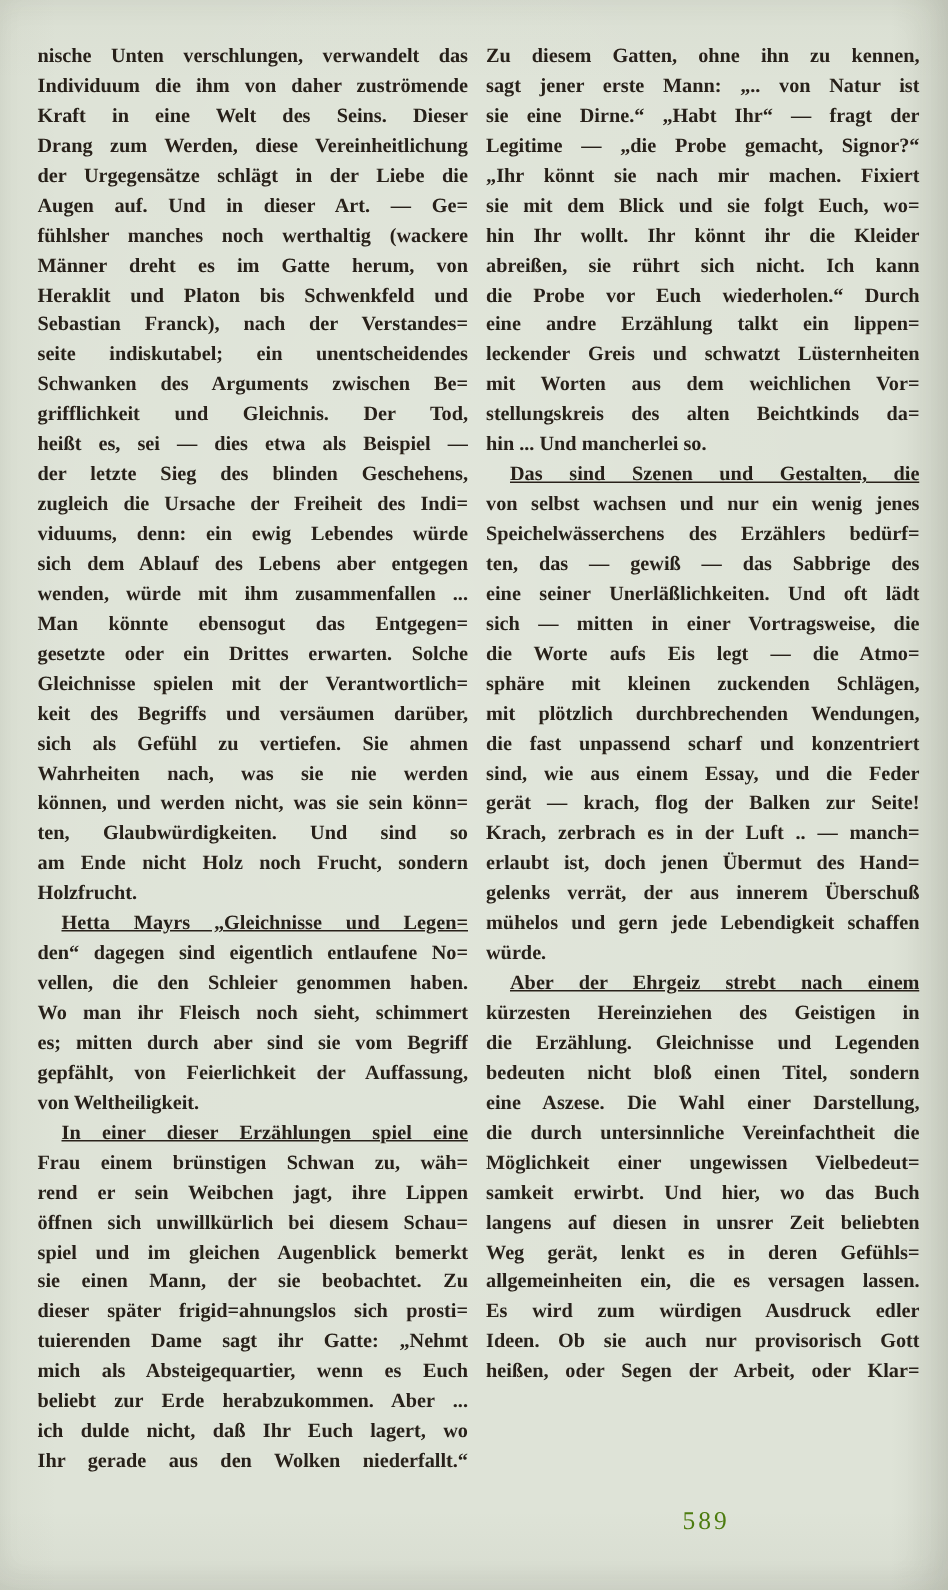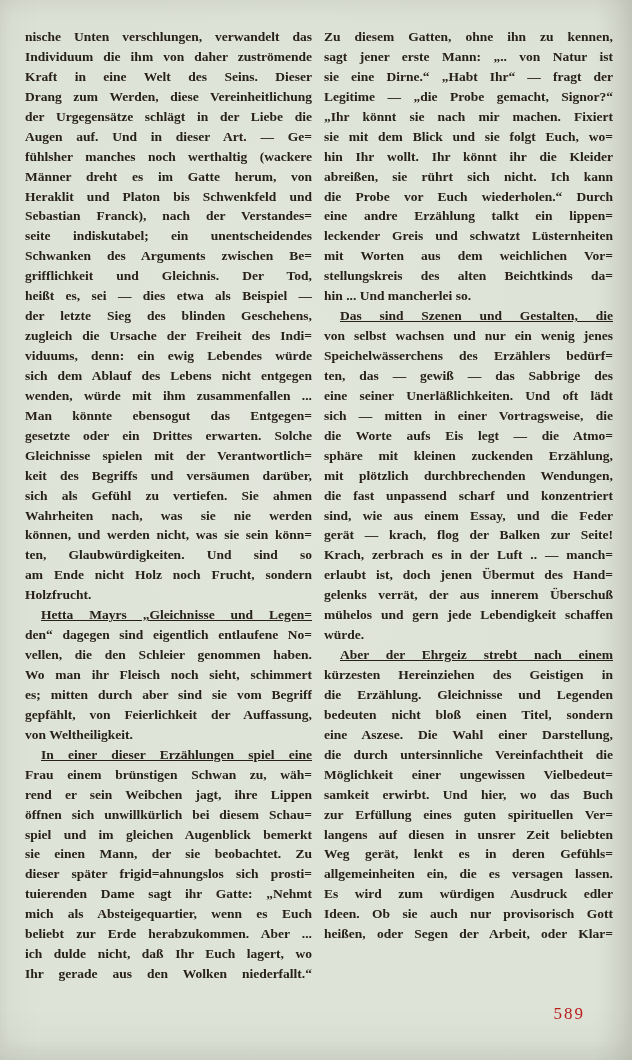--- a/index.html
+++ b/index.html
@@ -40,26 +40,26 @@
   }
   .line.end { text-align-last: left; }
   .line.indent { text-indent: 16px; text-decoration: underline; }
   .folio {
     position: absolute;
     top: 1002px;
     left: 455px;
     width: 130px;
     height: 24px;
     line-height: 24px;
-    text-align: right;
+    text-align: left;
     font-size: 17px;
     font-weight: normal;
     letter-spacing: 2px;
     font-variant-numeric: oldstyle-nums;
-    color: #b91c1c;
+    color: #4d7c0f;
   }
 </style>
 </head>
 <body>
 
 <div class="paper"></div>
 
 <div class="col col-left">
     <div class="line">nische Unten verschlungen, verwandelt das</div>
     <div class="line">Individuum die ihm von daher zuströmende</div>
@@ -71,21 +71,21 @@
     <div class="line">Männer dreht es im Gatte herum, von</div>
     <div class="line">Heraklit und Platon bis Schwenkfeld und</div>
     <div class="line">Sebastian Franck), nach der Verstandes=</div>
     <div class="line">seite indiskutabel; ein unentscheidendes</div>
     <div class="line">Schwanken des Arguments zwischen Be=</div>
     <div class="line">grifflichkeit und Gleichnis.  Der Tod,</div>
     <div class="line">heißt es, sei — dies etwa als Beispiel —</div>
     <div class="line">der letzte Sieg des blinden Geschehens,</div>
     <div class="line">zugleich die Ursache der Freiheit des Indi=</div>
     <div class="line">viduums, denn: ein ewig Lebendes würde</div>
-    <div class="line">sich dem Ablauf des Lebens nicht entgegen</div>
+    <div class="line">sich dem Ablauf des Lebens aber entgegen</div>
     <div class="line">wenden, würde mit ihm zusammenfallen ...</div>
     <div class="line">Man könnte ebensogut das Entgegen=</div>
     <div class="line">gesetzte oder ein Drittes erwarten.  Solche</div>
     <div class="line">Gleichnisse spielen mit der Verantwortlich=</div>
     <div class="line">keit des Begriffs und versäumen darüber,</div>
     <div class="line">sich als Gefühl zu vertiefen.  Sie ahmen</div>
     <div class="line">Wahrheiten nach, was sie nie werden</div>
     <div class="line">können, und werden nicht, was sie sein könn=</div>
     <div class="line">ten, Glaubwürdigkeiten.  Und sind so</div>
     <div class="line">am Ende nicht Holz noch Frucht, sondern</div>
@@ -126,39 +126,38 @@
     <div class="line">mit Worten aus dem weichlichen Vor=</div>
     <div class="line">stellungskreis des alten Beichtkinds da=</div>
     <div class="line end">hin ...  Und mancherlei so.</div>
     <div class="line indent">Das sind Szenen und Gestalten, die</div>
     <div class="line">von selbst wachsen und nur ein wenig jenes</div>
     <div class="line">Speichelwässerchens des Erzählers bedürf=</div>
     <div class="line">ten, das — gewiß — das Sabbrige des</div>
     <div class="line">eine seiner Unerläßlichkeiten.  Und oft lädt</div>
     <div class="line">sich — mitten in einer Vortragsweise, die</div>
     <div class="line">die Worte aufs Eis legt — die Atmo=</div>
-    <div class="line">sphäre mit kleinen zuckenden Erzählung,</div>
+    <div class="line">sphäre mit kleinen zuckenden Schlägen,</div>
     <div class="line">mit plötzlich durchbrechenden Wendungen,</div>
     <div class="line">die fast unpassend scharf und konzentriert</div>
     <div class="line">sind, wie aus einem Essay, und die Feder</div>
     <div class="line">gerät — krach, flog der Balken zur Seite!</div>
     <div class="line">Krach, zerbrach es in der Luft .. — manch=</div>
     <div class="line">erlaubt ist, doch jenen Übermut des Hand=</div>
     <div class="line">gelenks verrät, der aus innerem Überschuß</div>
     <div class="line">mühelos und gern jede Lebendigkeit schaffen</div>
     <div class="line end">würde.</div>
     <div class="line indent">Aber der Ehrgeiz strebt nach einem</div>
     <div class="line">kürzesten Hereinziehen des Geistigen in</div>
     <div class="line">die Erzählung.  Gleichnisse und Legenden</div>
     <div class="line">bedeuten nicht bloß einen Titel, sondern</div>
     <div class="line">eine Aszese.  Die Wahl einer Darstellung,</div>
     <div class="line">die durch untersinnliche Vereinfachtheit die</div>
     <div class="line">Möglichkeit einer ungewissen Vielbedeut=</div>
     <div class="line">samkeit erwirbt.  Und hier, wo das Buch</div>
-    <div class="line">zur Erfüllung eines guten spirituellen Ver=</div>
     <div class="line">langens auf diesen in unsrer Zeit beliebten</div>
     <div class="line">Weg gerät, lenkt es in deren Gefühls=</div>
     <div class="line">allgemeinheiten ein, die es versagen lassen.</div>
     <div class="line">Es wird zum würdigen Ausdruck edler</div>
     <div class="line">Ideen.  Ob sie auch nur provisorisch Gott</div>
     <div class="line">heißen, oder Segen der Arbeit, oder Klar=</div>
   </div>
 
 <div class="folio">589</div>
 

